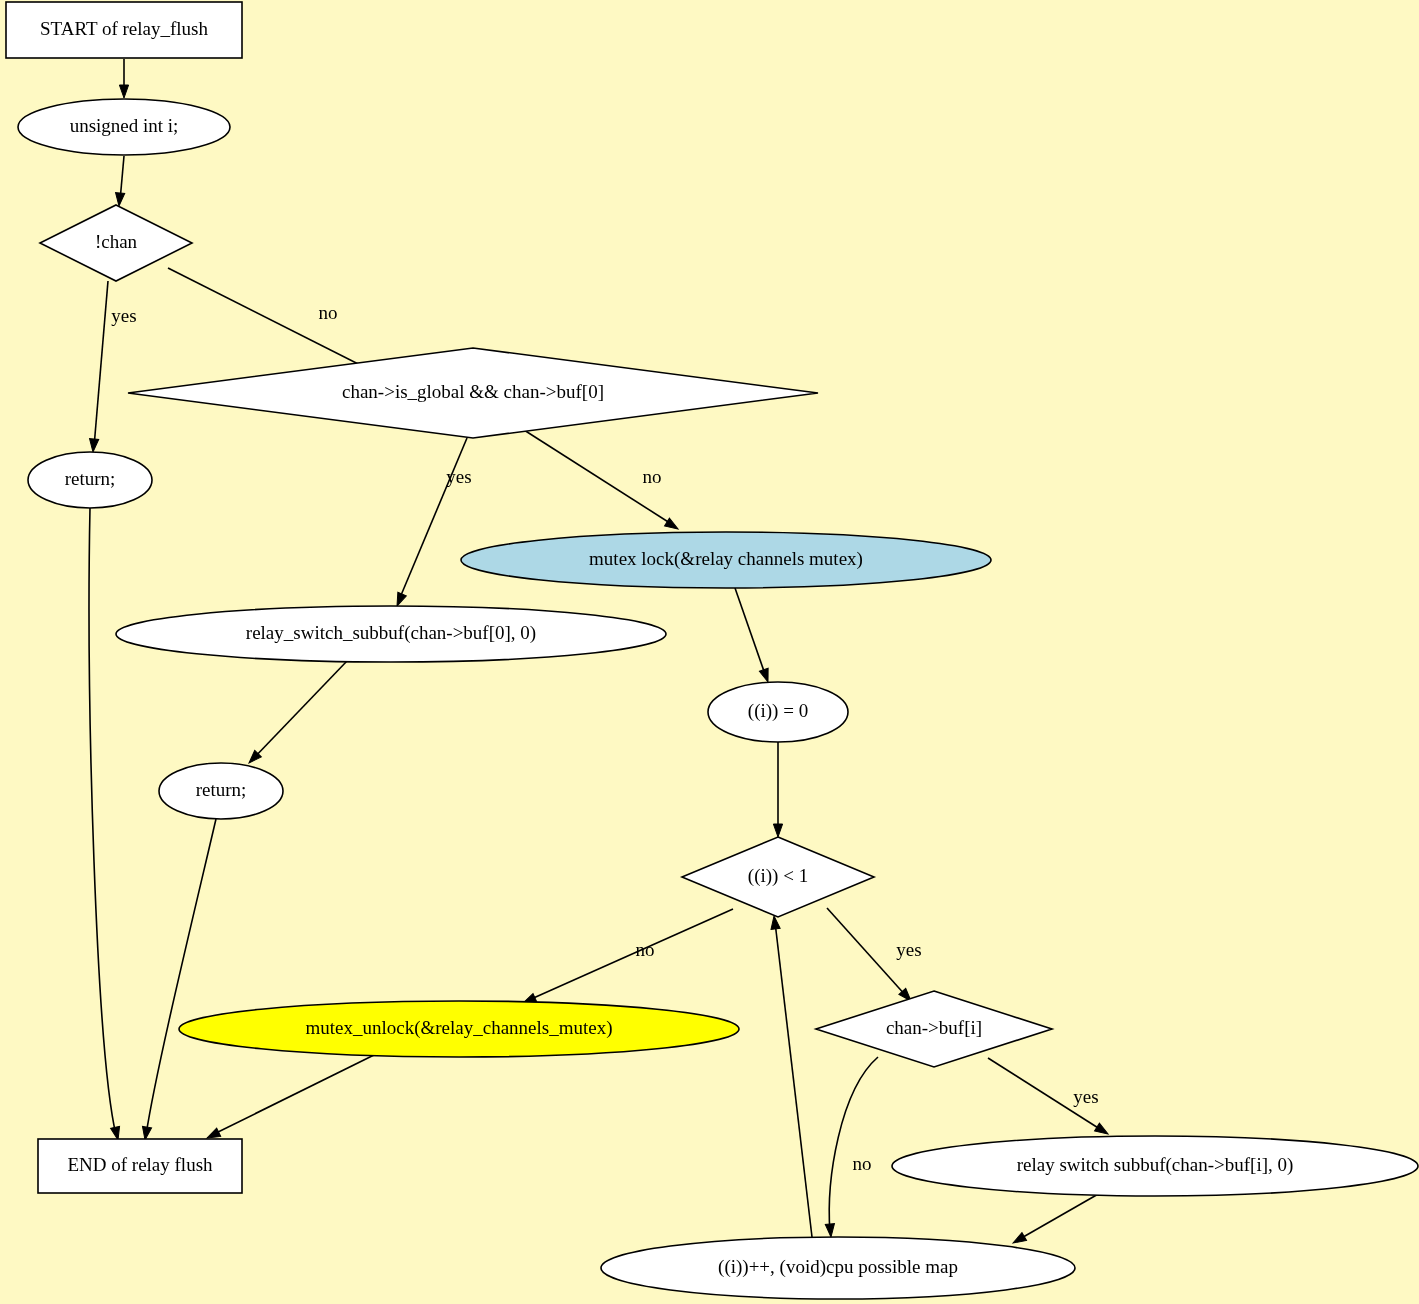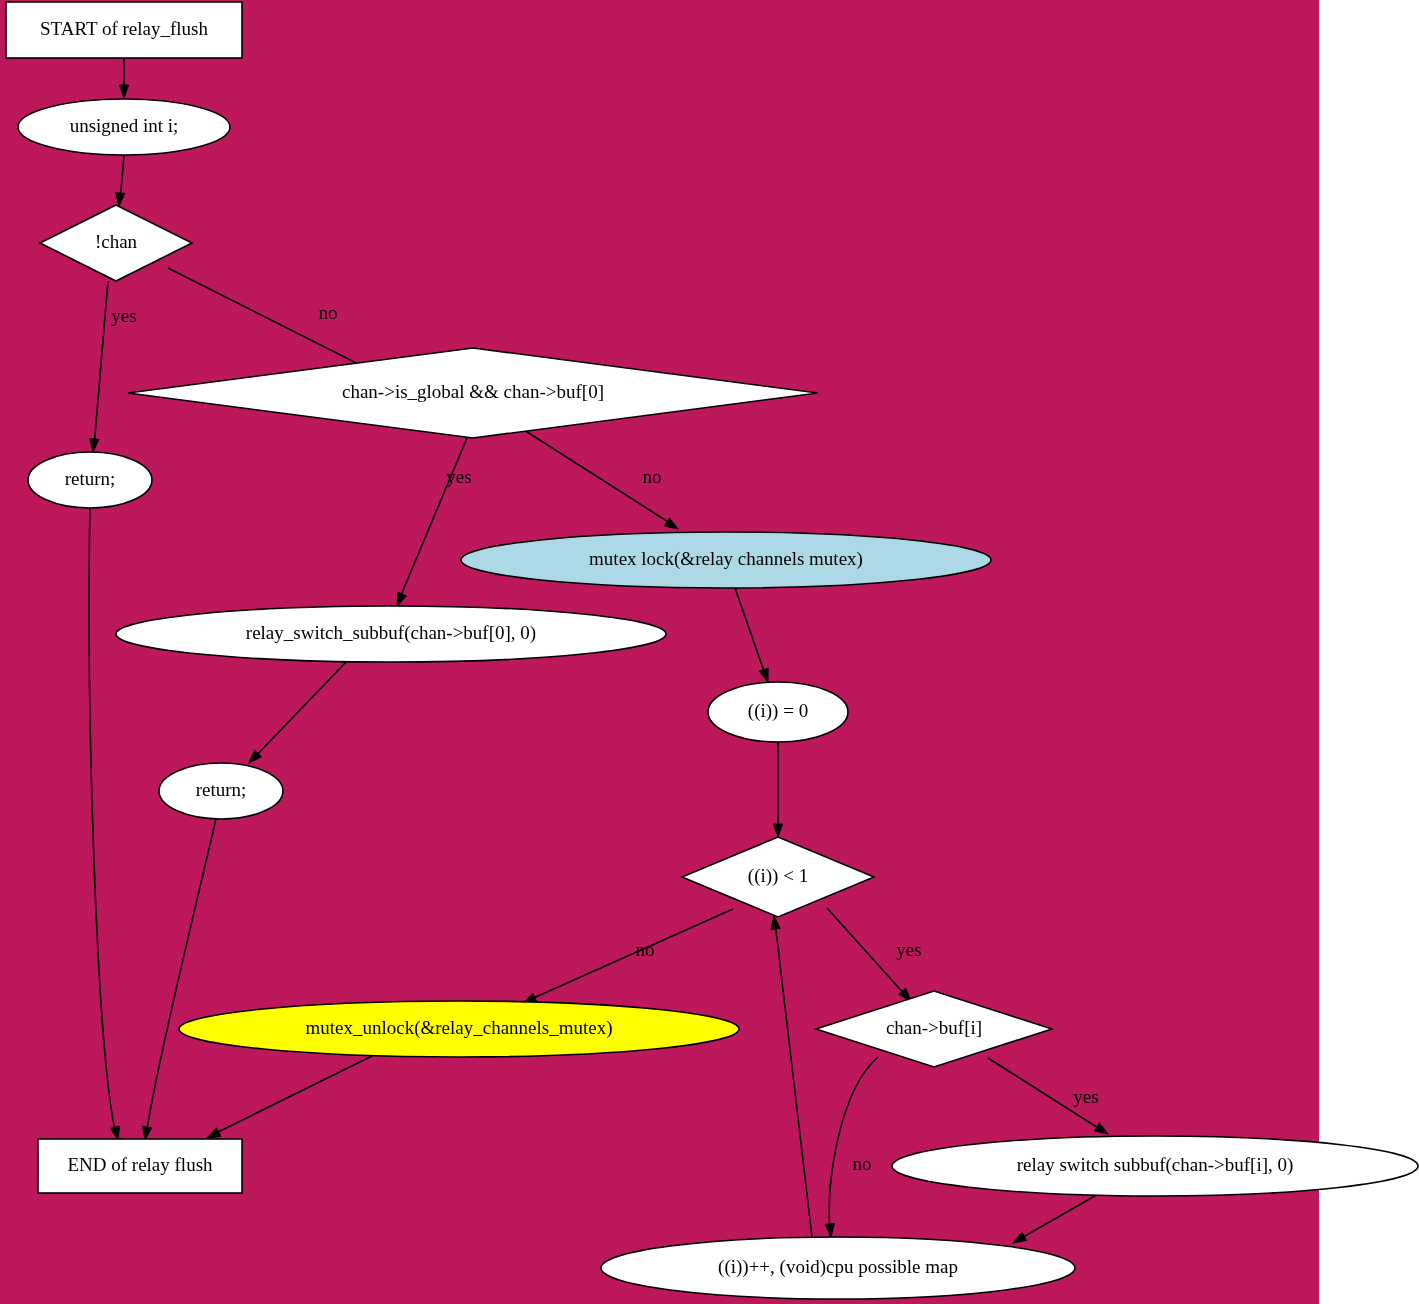--- a/index.html
+++ b/index.html
@@ -8,23 +8,23 @@
     background: #ffffff;
   }
   body {
     width: 1419px;
     height: 1304px;
     overflow: hidden;
     font-family: "Liberation Serif", "DejaVu Serif", serif;
   }
   #flow-root {
     position: relative;
-    width: 1319px;
+    width: 1419px;
     height: 1304px;
-    background: #be185d;
+    background: #fef9c3;
   }
   svg#flow-svg {
     display: block;
     width: 1419px;
     height: 1304px;
   }
   .node-shape {
     stroke: #000000;
     stroke-width: 1.6;
   }

